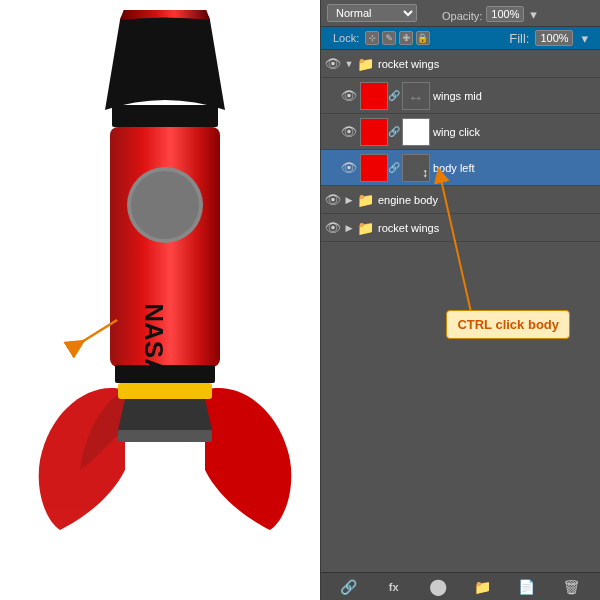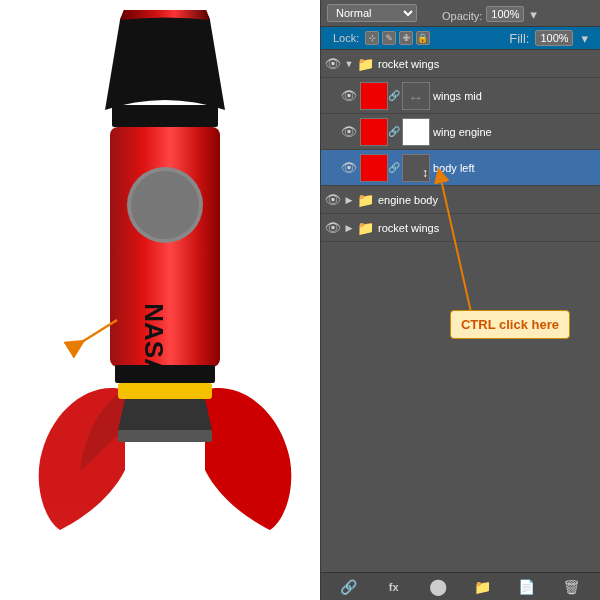--- a/index.html
+++ b/index.html
@@ -283,21 +283,21 @@
 
 <svg class="arrow-orange" viewBox="0 0 60 60" xmlns="http://www.w3.org/2000/svg">
   <defs>
     <marker id="arrowLeft" markerWidth="8" markerHeight="8" refX="4" refY="4" orient="auto">
       <path d="M8,0 L0,4 L8,8 Z" fill="#e87c00"></path>
     </marker>
   </defs>
   <line x1="55" y1="15" x2="15" y2="40" stroke="#e87c00" stroke-width="2.5" marker-end="url(#arrowLeft)"></line>
 </svg>
 
-<div class="tooltip-box">CTRL click here</div>
+<div class="tooltip-box">CTRL click body</div>
 
 <div id="layers-panel">
 
   <div class="panel-top-bar">
     <select class="blend-select">
       <option>Normal</option>
     </select>
     <span class="opacity-label">Opacity:</span>
     <input class="opacity-value" type="text" value="100%" style="">
     <span style="color:#ccc; font-size:13px; margin-left:2px;">▾</span>
@@ -337,21 +337,21 @@
       <span class="layer-name">wings mid</span>
     </div>
 
     <div class="layer-row" style="padding-left:20px;">
       <div class="eye-icon">👁</div>
       <div class="thumb-container">
         <div class="thumb thumb-red"></div>
         <div class="link-icon">🔗</div>
         <div class="thumb thumb-white"></div>
       </div>
-      <span class="layer-name">wing engine</span>
+      <span class="layer-name">wing click</span>
     </div>
 
     <div class="layer-row selected" style="padding-left:20px;">
       <div class="eye-icon">👁</div>
       <div class="thumb-container">
         <div class="thumb thumb-red"></div>
         <div class="link-icon">🔗</div>
         <div class="thumb" style="background:#555; position:relative;">
 
           <span style="position:absolute; bottom:1px; right:1px; color:#fff; font-size:12px;">↕</span>

